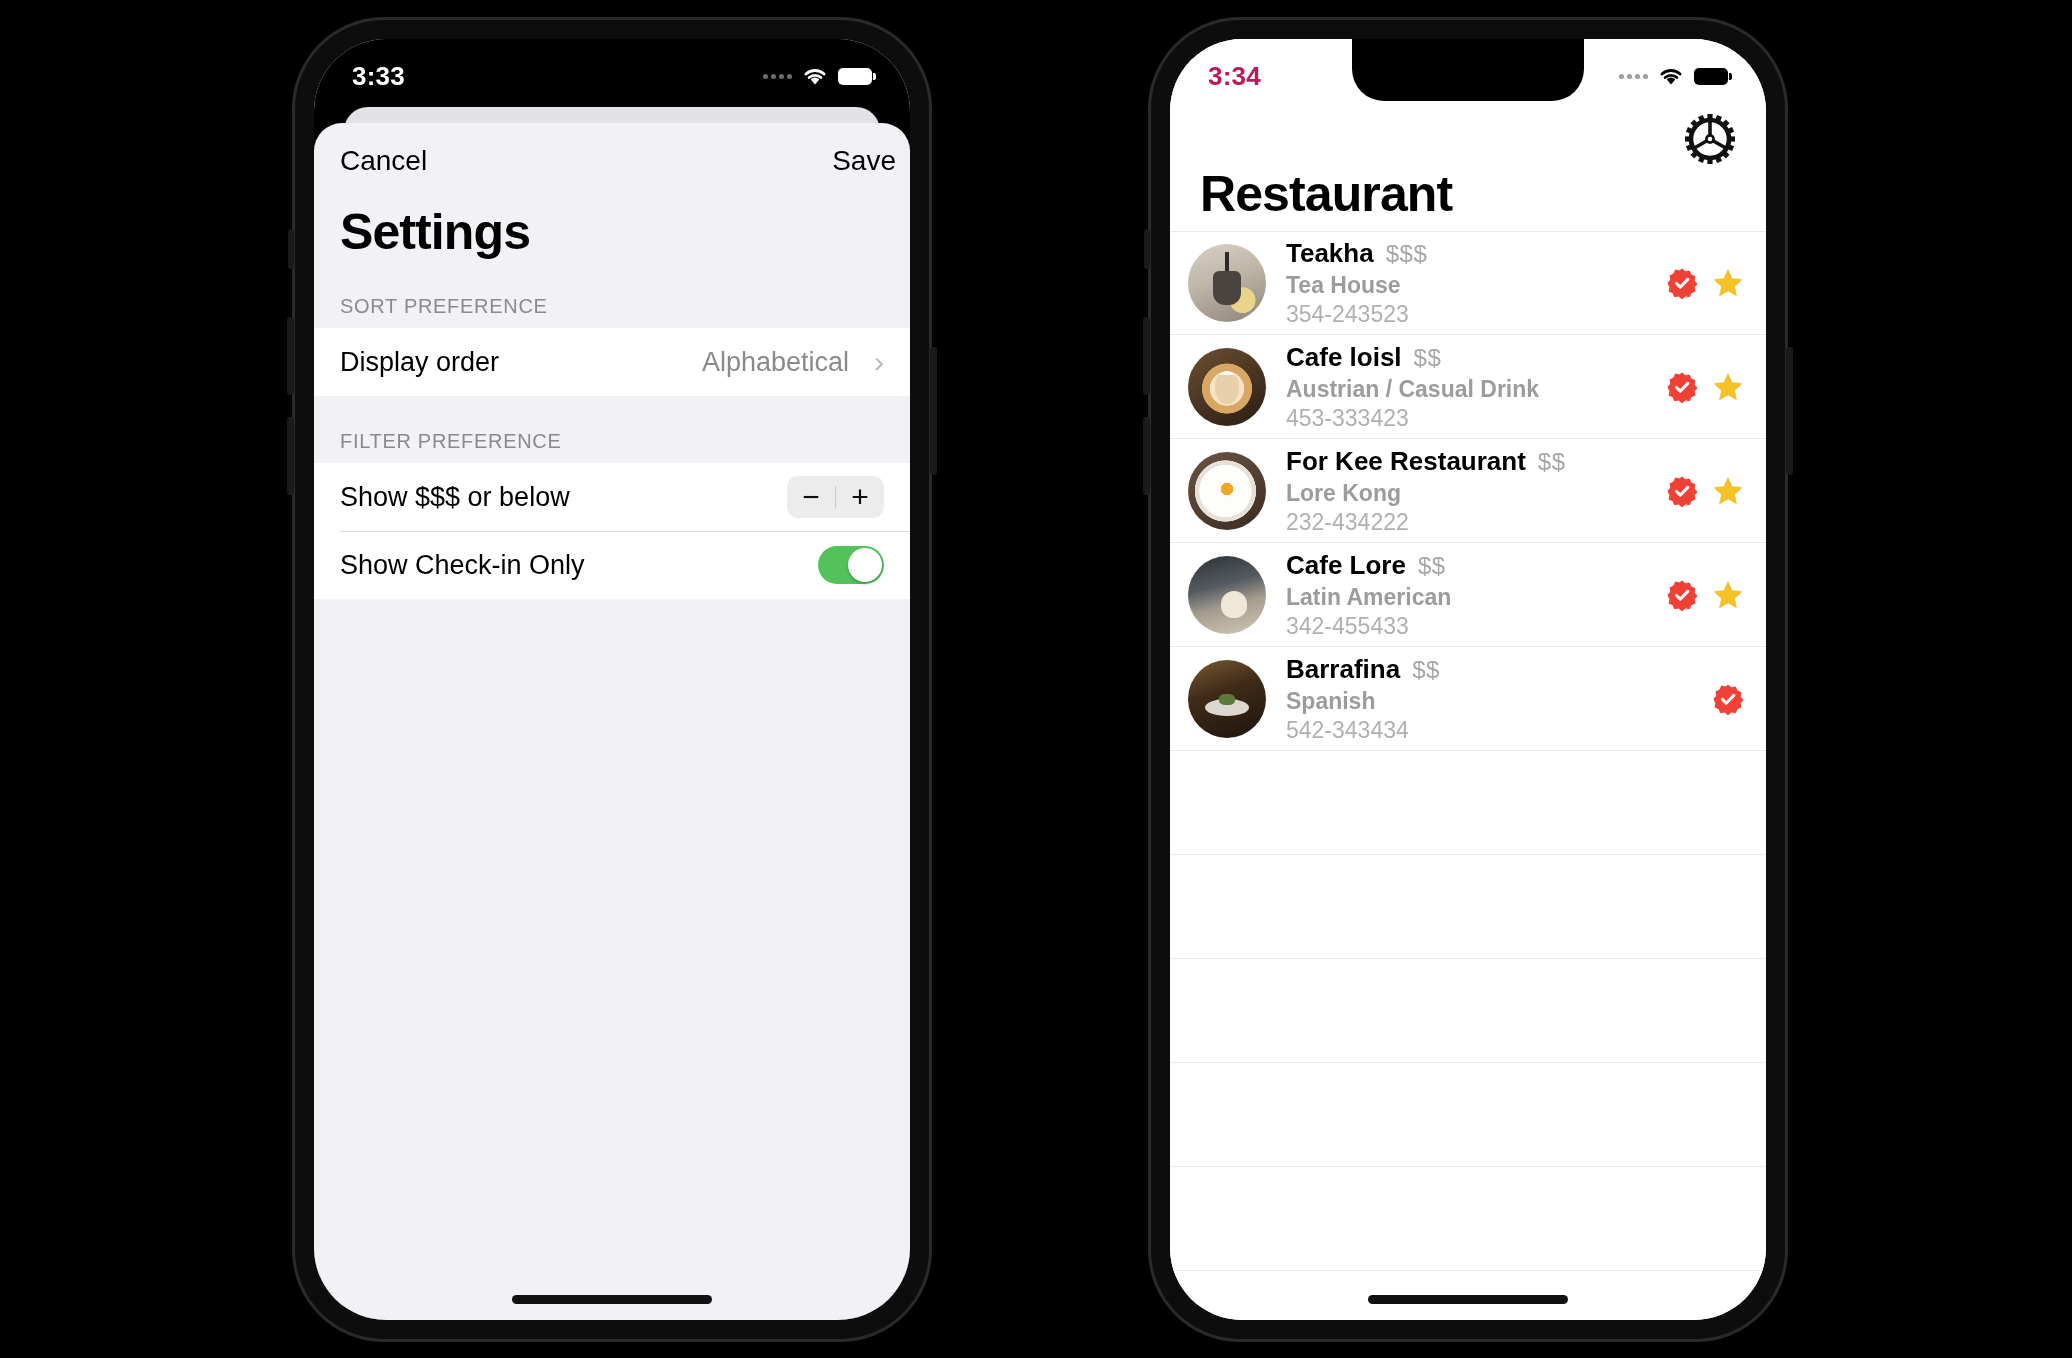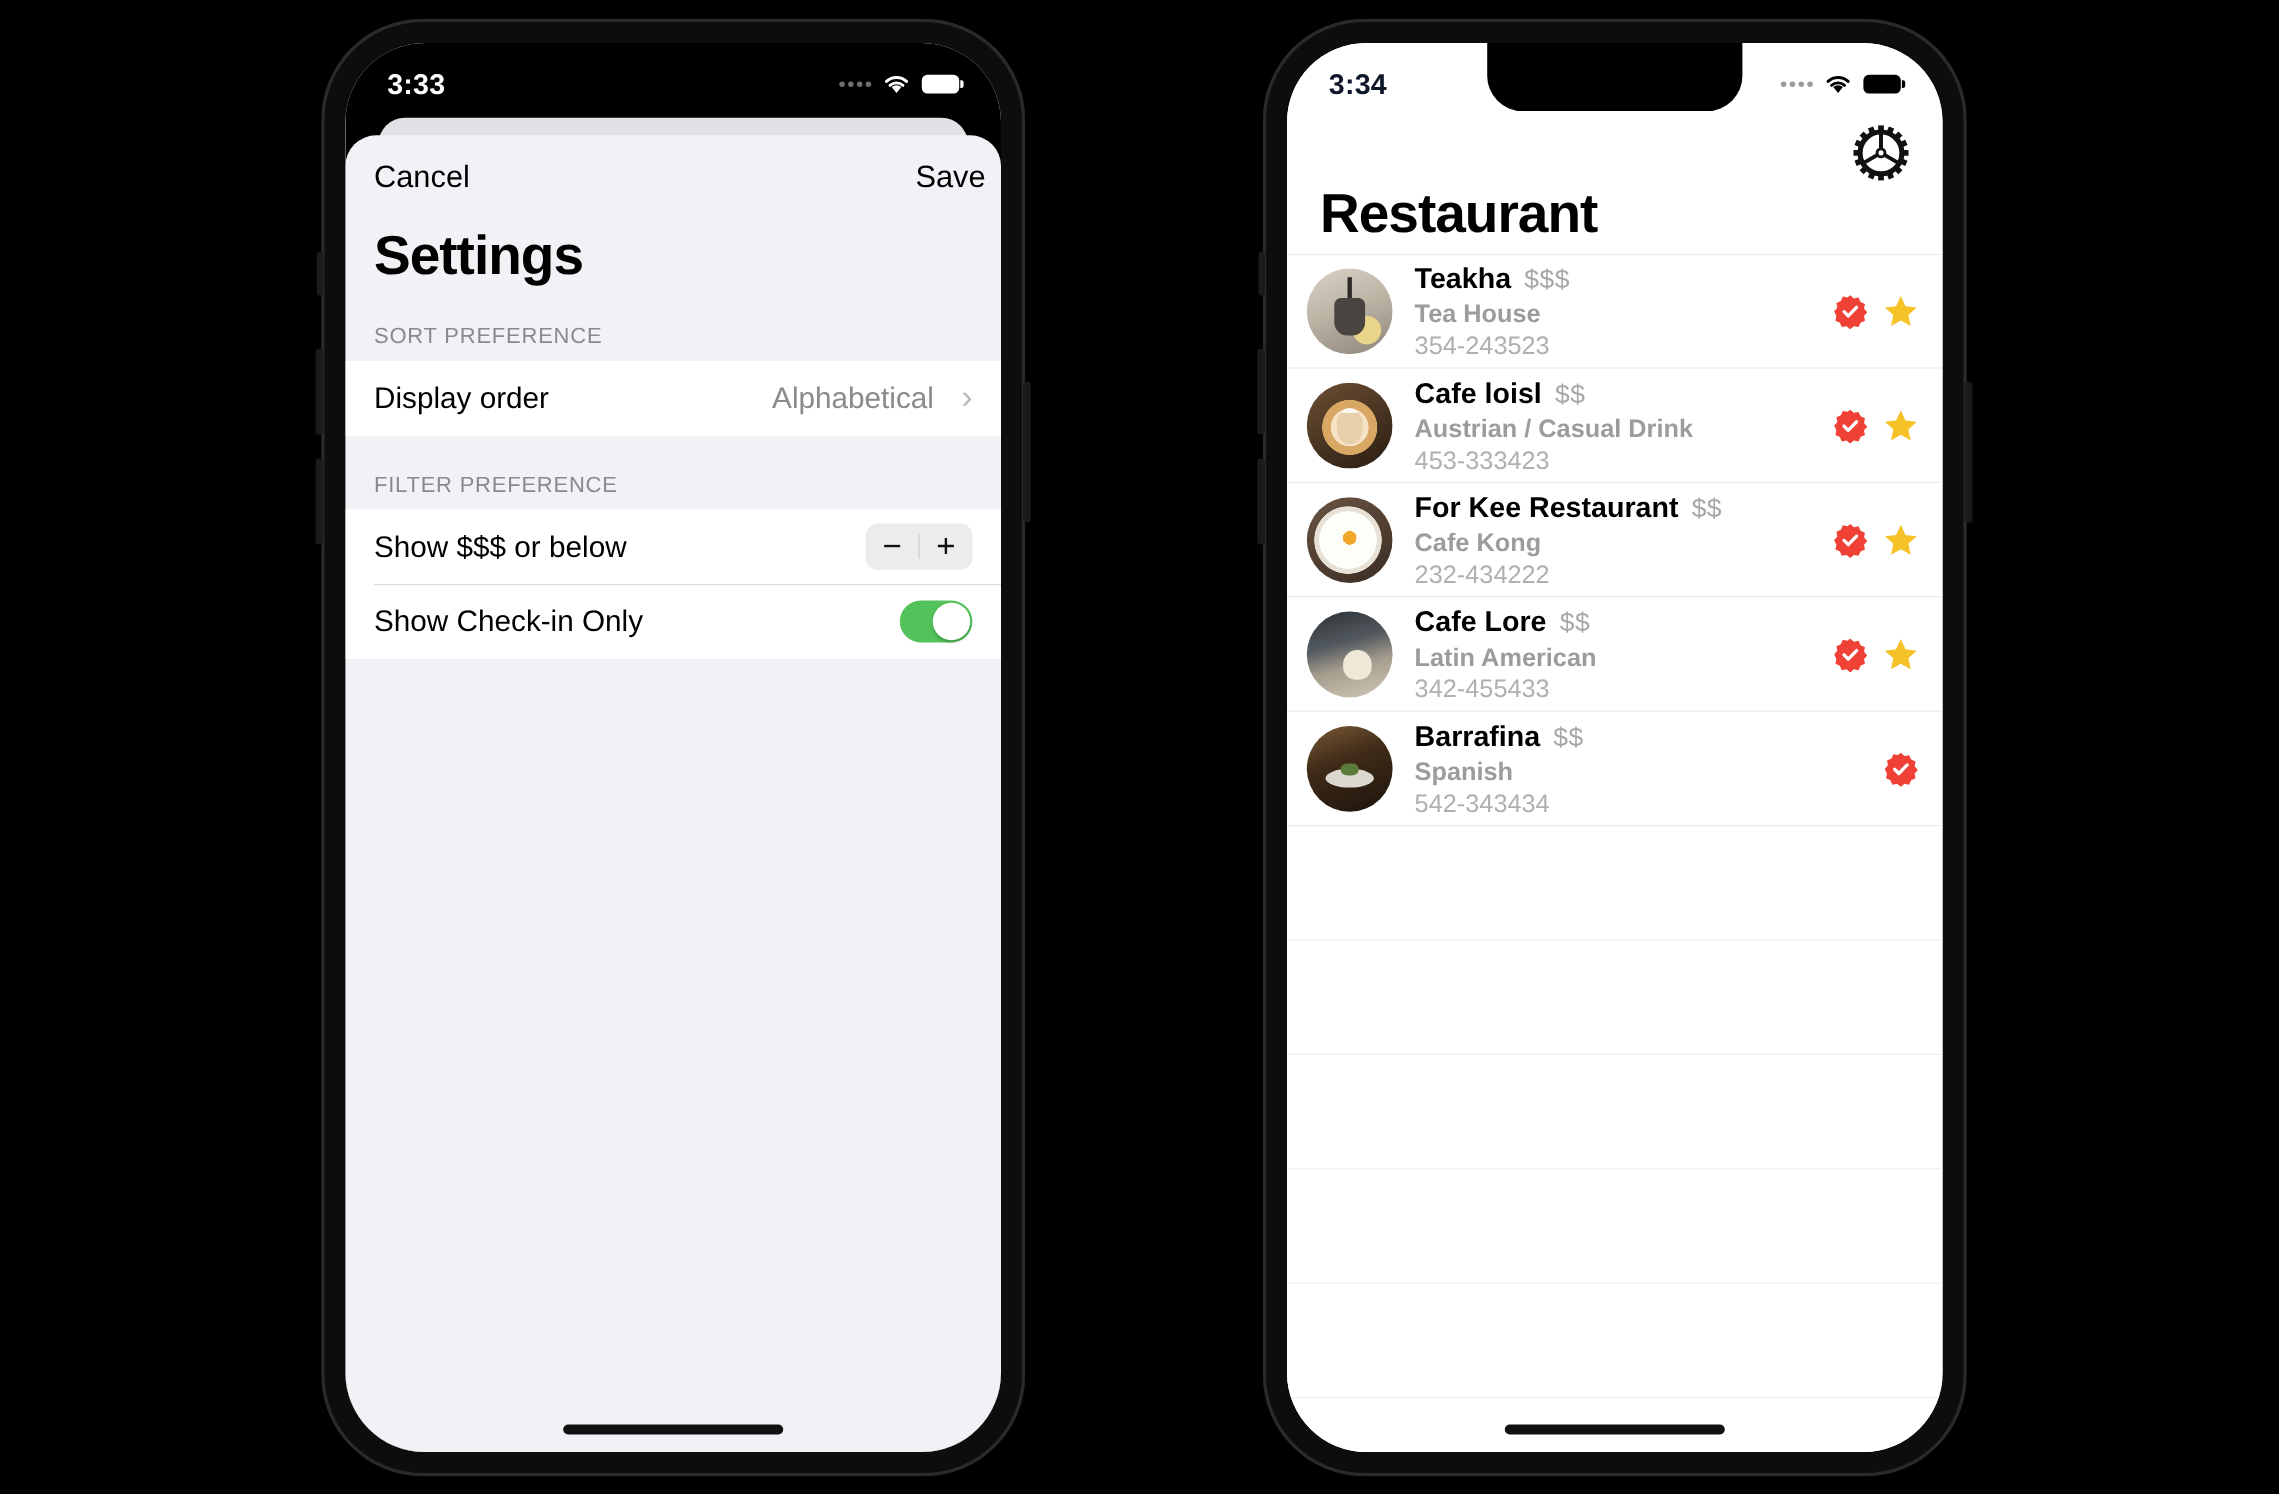--- a/index.html
+++ b/index.html
@@ -82,21 +82,21 @@
   .batt::after {
     content: ""; position: absolute;
     right: -4px; top: 5px;
     width: 3px; height: 7px;
     border-radius: 0 2px 2px 0;
   }
   .sb-dark .status-time { color: #ffffff; }
   .sb-dark .sig-dots i  { background: #6f6f6f; }
   .sb-dark .batt        { background: #ffffff; }
   .sb-dark .batt::after { background: #ffffff; }
-  .sb-light .status-time { color: #0f172a; }
+  .sb-light .status-time { color: #be185d; }
   .sb-light .sig-dots i  { background: #9b9b9b; }
   .sb-light .batt        { background: #000000; }
   .sb-light .batt::after { background: #000000; }
 
   
   .home-ind {
     position: absolute; bottom: 16px; left: 50%;
     transform: translateX(-50%);
     width: 200px; height: 9px;
     background: #111111;
@@ -498,21 +498,21 @@
           </div>
         </div>
 
         <div class="r-row">
           <div class="r-thumb th-forkee"></div>
           <div class="r-info">
             <div class="r-name-line">
               <span class="r-name">For Kee Restaurant</span>
               <span class="r-price">$$</span>
             </div>
-            <div class="r-type">Cafe Kong</div>
+            <div class="r-type">Lore Kong</div>
             <div class="r-phone">232-434222</div>
           </div>
           <div class="r-badges">
             <svg width="32" height="32" viewBox="0 0 32 32">
               <path d="M16 1.4 l3.3 2.9 4.3-.8 1.8 4 4 1.8-.8 4.3 2.9 3.3-2.9 3.3.8 4.3-4 1.8-1.8 4-4.3-.8-3.3 2.9-3.3-2.9-4.3.8-1.8-4-4-1.8.8-4.3L1.4 16l2.9-3.3-.8-4.3 4-1.8 1.8-4 4.3.8z" fill="#ef4135"></path>
               <path d="M10.4 16.3 l3.8 3.9 7.6-7.8" stroke="#fff" stroke-width="3" fill="none" stroke-linecap="round" stroke-linejoin="round"></path>
             </svg>
             <svg width="32" height="32" viewBox="0 0 32 32">
               <path d="M16 2 l4.3 9.3 10.2 1.2-7.6 6.9 2.1 10-8.9-5.1-9 5.1 2.1-10L1.5 12.5l10.2-1.2z" fill="#f5c228"></path>
             </svg>

